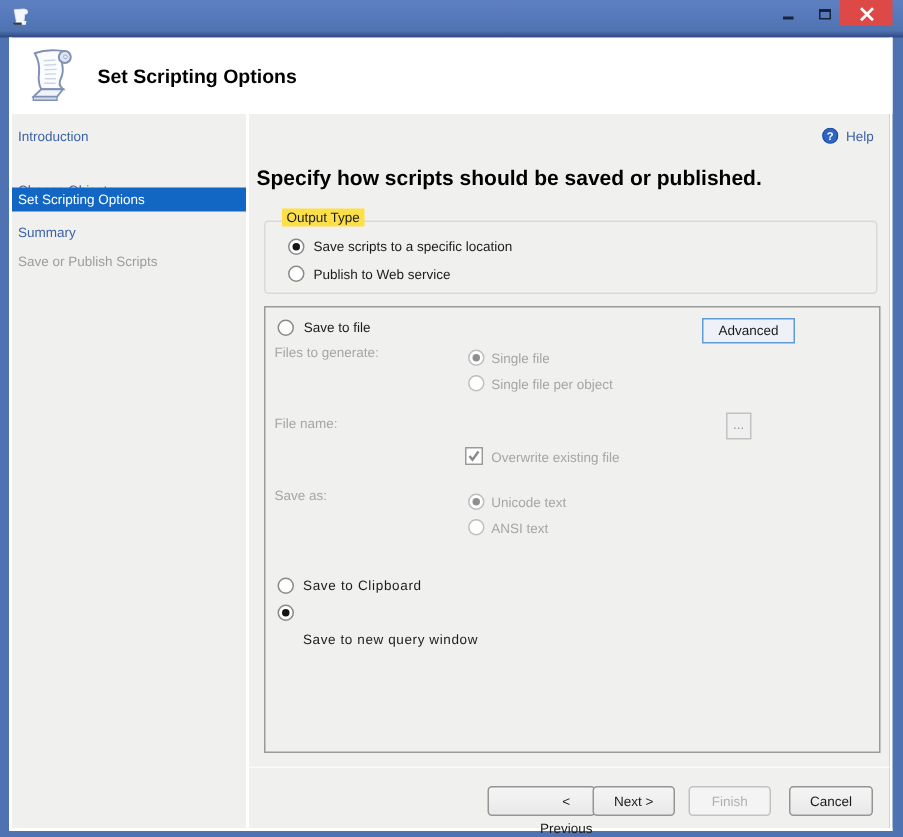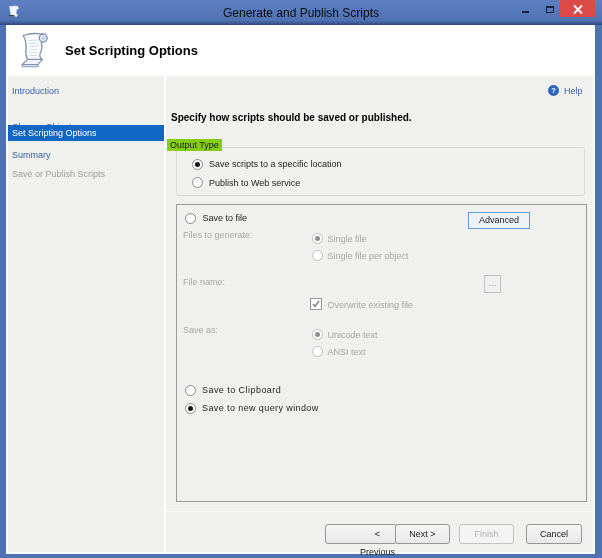--- a/index.html
+++ b/index.html
@@ -19,21 +19,20 @@
 <body>
 <div id="win">
 
   <div id="tbar"></div>
   <svg class="abs" style="left:8px;top:5px" width="12" height="13" viewBox="0 0 12 13">
     <path d="M1.5 1.5 L8 1 Q10.5 1.2 10.5 3 Q10.5 4.5 8.5 4.5 L8 9 L3 9.5 Q2 5 1.5 1.5 Z" fill="#f4f7fb" stroke="#dce4f0" stroke-width="0.6"></path>
     <path d="M3 9 L9.5 9 L8.5 11.5 L0.8 11.5 Z" fill="#fdfdfe"></path>
     <rect x="1" y="10" width="5.5" height="1.6" fill="#2e3c58"></rect>
     <path d="M8.2 9 L9.6 9 L9.2 11.5 L8 11.5 Z" fill="#e8edf5"></path>
   </svg>
-  <div class="abs" style="left:0;top:6px;width:602px;text-align:center;font-size:12px;line-height:14px;color:#0d0d0d;">Generate and Publish Scripts</div>
   <div class="abs" style="left:522px;top:11px;width:7px;height:2px;background:#16233b;"></div>
   <div class="abs" style="left:546px;top:6px;width:8px;height:7px;border:1px solid #16233b;border-top-width:2px;"></div>
   <div class="abs" style="left:560px;top:0;width:35px;height:17px;background:#dd4946;">
     <svg width="35" height="17" viewBox="0 0 35 17">
         <path d="M14 5.5 L22 13.5 M22 5.5 L14 13.5" stroke="#fff" stroke-width="1.8"></path>
       </svg>
   </div>
 
   <div class="abs" style="left:6px;top:25px;width:2px;height:529px;background:#fff;"></div>
   <div class="abs" style="left:593px;top:25px;width:2px;height:529px;background:#fff;"></div>
@@ -59,24 +58,24 @@
   <div class="abs" style="left:12px;top:127px;font-size:9px;line-height:12px;color:#fff;white-space:nowrap;">Set Scripting Options</div>
   <div class="abs navlink" style="left:12px;top:149px;">Summary</div>
   <div class="abs t9" style="left:12px;top:168px;color:#9d9d9d;">Save or Publish Scripts</div>
 
   <svg class="abs" style="left:548px;top:85px" width="11" height="11" viewBox="0 0 11 11">
     <circle cx="5.5" cy="5.5" r="5" fill="#2e66c4" stroke="#1c49a0" stroke-width="0.8"></circle>
     <text x="5.5" y="8.2" font-size="7.5" font-weight="bold" fill="#fff" text-anchor="middle" font-family="Liberation Sans">?</text>
   </svg>
   <div class="abs navlink" style="left:564px;top:85px;">Help</div>
 
-  <div class="abs" style="left:171px;top:112px;font-size:10px;line-height:12px;font-weight:bold;color:#000;white-space:nowrap;">Specify how scripts should be saved or published.</div>
+  <div class="abs" style="left:171px;top:112px;font-size:14px;line-height:12px;font-weight:bold;color:#000;white-space:nowrap;">Specify how scripts should be saved or published.</div>
 
   <div class="abs" style="left:176px;top:147px;width:409px;height:49px;border:1px solid #d9d9d9;border-radius:3px;"></div>
-  <div class="abs t9" style="left:167px;top:139px;background:#84cc16;padding:0 3px;">Output Type</div>
+  <div class="abs t9" style="left:188px;top:139px;background:#fde047;padding:0 3px;">Output Type</div>
   <div class="abs radio" style="left:192px;top:158.5px;">
       <div class="dot"></div>
     </div>
   <div class="abs t9" style="left:209px;top:158px;">Save scripts to a specific location</div>
   <div class="abs radio" style="left:192px;top:177px;"></div>
   <div class="abs t9" style="left:209px;top:176.5px;">Publish to Web service</div>
 
   <div class="abs" style="left:176px;top:204px;width:411px;height:298px;border:1px solid #9a9a9a;"></div>
 
   <div class="abs radio" style="left:185px;top:212.5px;"></div>
@@ -105,21 +104,21 @@
     </div>
   <div class="abs t9 gray" style="left:327.5px;top:329px;">Unicode text</div>
   <div class="abs radio dis" style="left:312px;top:346px;"></div>
   <div class="abs t9 gray" style="left:327.5px;top:346px;">ANSI text</div>
 
   <div class="abs radio" style="left:185px;top:384.5px;"></div>
   <div class="abs t9" style="left:202px;top:384px;letter-spacing:0.45px;">Save to Clipboard</div>
   <div class="abs radio" style="left:185px;top:402.5px;">
       <div class="dot"></div>
     </div>
-  <div class="abs t9" style="left:202px;top:402px;letter-spacing:0.4px;">Save to new query window</div>
+  <div class="abs t9" style="left:202px;top:420px;letter-spacing:0.4px;">Save to new query window</div>
 
   <div class="abs" style="left:166px;top:511px;width:427px;height:1px;background:#fafaf8;"></div>
 
   <div class="abs btn" style="left:325px;top:524px;width:72px;height:20px;padding-left:33px;">&lt; Previous</div>
   <div class="abs btn" style="left:395px;top:524px;width:55px;height:20px;">Next &gt;</div>
   <div class="abs btn" style="left:459px;top:524px;width:55px;height:20px;color:#b0b0b0;border-color:#c2c2c2;background:#f4f4f4;">Finish</div>
   <div class="abs btn" style="left:526px;top:524px;width:56px;height:20px;">Cancel</div>
 </div>
 
 </body></html>

